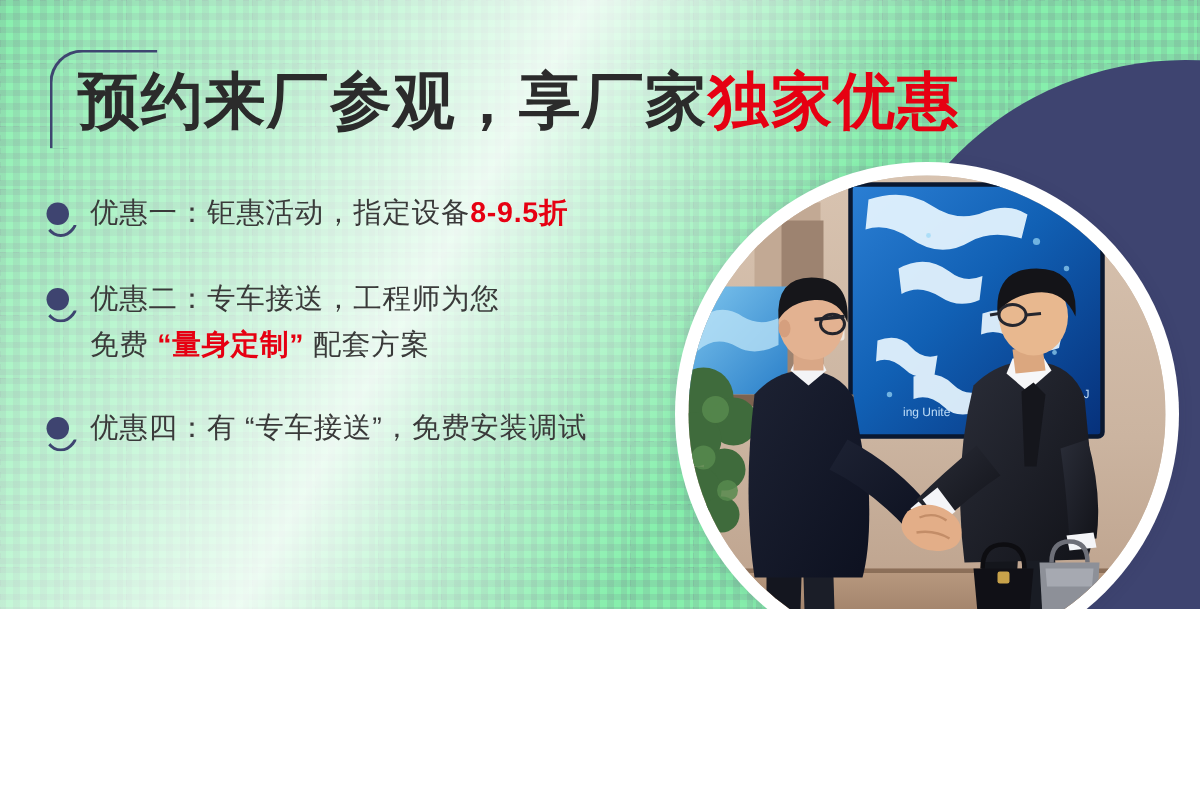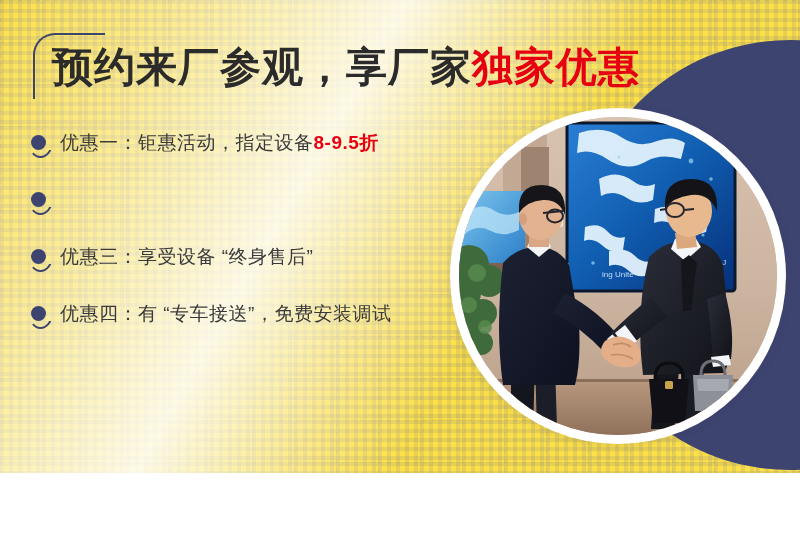--- a/index.html
+++ b/index.html
@@ -3,23 +3,23 @@
 <meta charset="utf-8">
 <style>
   html, body {
     margin: 0;
     padding: 0;
     background: #ffffff;
   }
   #poster {
     position: relative;
     width: 800px;
-    height: 473px;
+    height: 406px;
     overflow: hidden;
-    background: #fde047;
+    background: #86efac;
     font-family: "Liberation Sans", "DejaVu Sans", sans-serif;
   }
 
   
   .grid-layer {
     position: absolute;
     inset: 0;
     background-image:
       repeating-linear-gradient(to right,
         rgba(120,120,140,0.16) 0px, rgba(120,120,140,0.16) 4px,
@@ -227,31 +227,26 @@
       <span class="bullet-text">
         <span class="line"><span>优惠一：钜惠活动，指定设备</span><span class="hl">8-9.5折</span></span>
       </span>
     </div>
 
     <div class="bullet-row">
       <span class="bullet-icon">
         <span class="dot"></span>
           <span class="arc"></span>
       </span>
+      <span class="bullet-text">
+        <span class="line"><span>优惠二：专车接送，工程师为您</span></span>
+        <span class="line indent"><span>免费 </span><span class="hl">“量身定制”</span><span> 配套方案</span></span>
+      </span>
     </div>
 
-    <div class="bullet-row">
-      <span class="bullet-icon">
-        <span class="dot"></span>
-          <span class="arc"></span>
-      </span>
-      <span class="bullet-text">
-        <span class="line"><span>优惠三：享受设备 “终身售后”</span></span>
-      </span>
-    </div>
 
     <div class="bullet-row">
       <span class="bullet-icon">
         <span class="dot"></span>
           <span class="arc"></span>
       </span>
       <span class="bullet-text">
         <span class="line"><span>优惠四：有 “专车接送”，免费安装调试</span></span>
       </span>
     </div>

